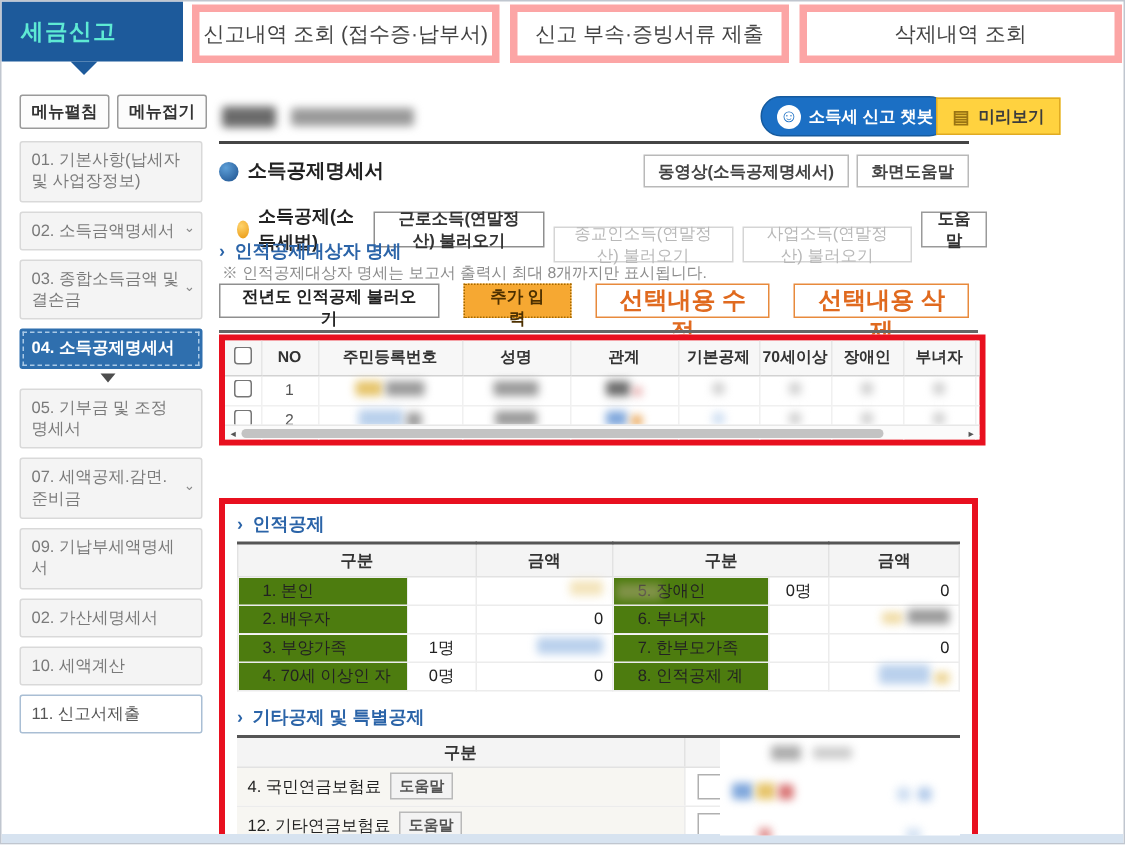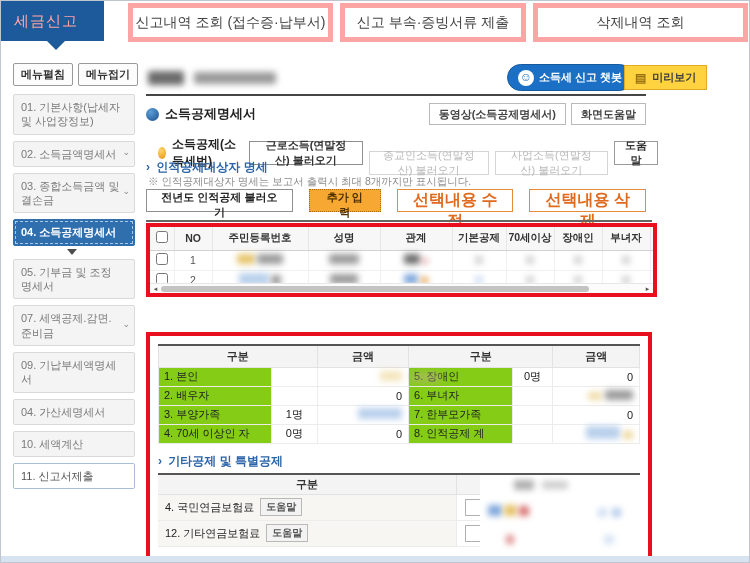--- a/index.html
+++ b/index.html
@@ -2,22 +2,22 @@
 <html><head>
 <meta charset="utf-8">
 <style>
   * { box-sizing: border-box; margin: 0; padding: 0; }
   body { font-family: "Liberation Sans", sans-serif; background: #eef1f6; }
   .frame { position: relative; width: 750px; height: 563px; background: #fff;
            border: 1px solid #c0c6cf; overflow: hidden; }
   .bottom-strip { position: absolute; left: 0; right: 0; bottom: 0; height: 6px; background: #d7e3f0; }
 
   
-  .brand { position: absolute; left: 0; top: 0; width: 103px; height: 40px; background: #1d5a9b;
-           color: #fca5a5; font-weight: normal; font-size: 15px; display: flex; align-items: center;
+  .brand { position: absolute; left: 0; top: 0; width: 121px; height: 40px; background: #1d5a9b;
+           color: #5eead4; font-weight: bold; font-size: 15px; display: flex; align-items: center;
            padding-left: 13px; letter-spacing: 1px; }
   .brand-pointer { position: absolute; left: 46px; top: 40px; width: 0; height: 0;
            border-left: 9px solid transparent; border-right: 9px solid transparent; border-top: 9px solid #1d5a9b; }
   .tabs { position: absolute; left: 127px; top: 2px; display: flex; gap: 7px; }
   .tab { height: 39px; background: #fff; border: 5px solid #fca5a5; display: flex; align-items: center;
          justify-content: center; font-size: 14px; color: #444; cursor: pointer; }
   .tab.w1 { width: 205px; } .tab.w2 { width: 186px; } .tab.w3 { width: 215px; }
 
   
   .sidebar { position: absolute; left: 8px; top: 62px; width: 132px; }
@@ -103,21 +103,21 @@
   .scroll-arrow { width: 11px; font-size: 7px; color: #555; text-align: center; cursor: pointer; }
   .scroll-thumb { height: 6px; width: 428px; background: #c3c3c3; border-radius: 3px; cursor: grab; }
 
   .redbox2 { position: absolute; left: 0; top: 269px; width: 506px; height: 229px; border: 4px solid #e8101f;
              background: #fff; overflow: hidden; padding: 5px 8px; }
   .ded-table { width: 100%; border-collapse: collapse; margin-top: 3px; border-top: 2px solid #555;
                font-size: 11px; }
   .ded-table th { background: #f4f4f4; height: 22px; font-weight: bold; color: #333;
                   border: 1px solid #e2e2e2; border-top: none; }
   .ded-table td { height: 19px; border: 1px solid #ececec; color: #222; }
-  .ded-table td.lbl { background: #84cc16; padding-left: 5px; position: relative; }
+  .ded-table td.lbl { background: #4d7c0f; padding-left: 16px; position: relative; }
   .ded-table td.cnt { text-align: center; }
   .ded-table td.amt { text-align: right; padding-right: 6px; }
   .smudge { position: absolute; left: 2px; top: 4px; width: 30px; height: 11px; background: #bfae8e;
             opacity: .45; filter: blur(3px); }
   .h-other { margin-top: 9px; }
 
   .other-table { margin-top: 3px; border-top: 2px solid #555; position: relative; font-size: 11px; }
   .ot-head { display: flex; height: 20px; background: #f4f4f4; border-bottom: 1px solid #e2e2e2; }
   .ot-head .lcell { width: 62%; display: flex; align-items: center; justify-content: center;
                     font-weight: bold; color: #333; border-right: 1px solid #e2e2e2; }
@@ -159,21 +159,21 @@
       <span class="chev">⌄</span>
     </div>
     <div class="menu-item active">04. 소득공제명세서</div>
     <div class="pointer-down"></div>
     <div class="menu-item">05. 기부금 및 조정명세서</div>
     <div class="menu-item">
       <span>07. 세액공제.감면.준비금</span>
       <span class="chev">⌄</span>
     </div>
     <div class="menu-item">09. 기납부세액명세서</div>
-    <div class="menu-item">04. 가산세명세서</div>
+    <div class="menu-item">02. 가산세명세서</div>
     <div class="menu-item">10. 세액계산</div>
     <div class="menu-item submit">11. 신고서제출</div>
   </div>
 
   <div class="content">
 
     <div class="name-blur">
       <span class="bb c-dark" style="width:36px;height:14px"></span>
       <span class="bb c-gray" style="width:82px;height:12px"></span>
     </div>
@@ -286,20 +286,24 @@
       </tbody>
         </table>
       <div class="hscroll">
         <span class="scroll-arrow">◂</span>
         <span class="scroll-thumb"></span>
         <span class="scroll-arrow" style="margin-left:auto">▸</span>
       </div>
     </div>
 
     <div class="redbox2">
+      <div class="heading">
+        <span class="arr">›</span>
+        <span>인적공제</span>
+      </div>
 
       <table class="ded-table">
         <colgroup>
             <col style="width:23.5%">
             <col style="width:9.5%">
             <col style="width:19%">
             <col style="width:21.5%">
             <col style="width:8.5%">
             <col style="width:18%">
           </colgroup>

